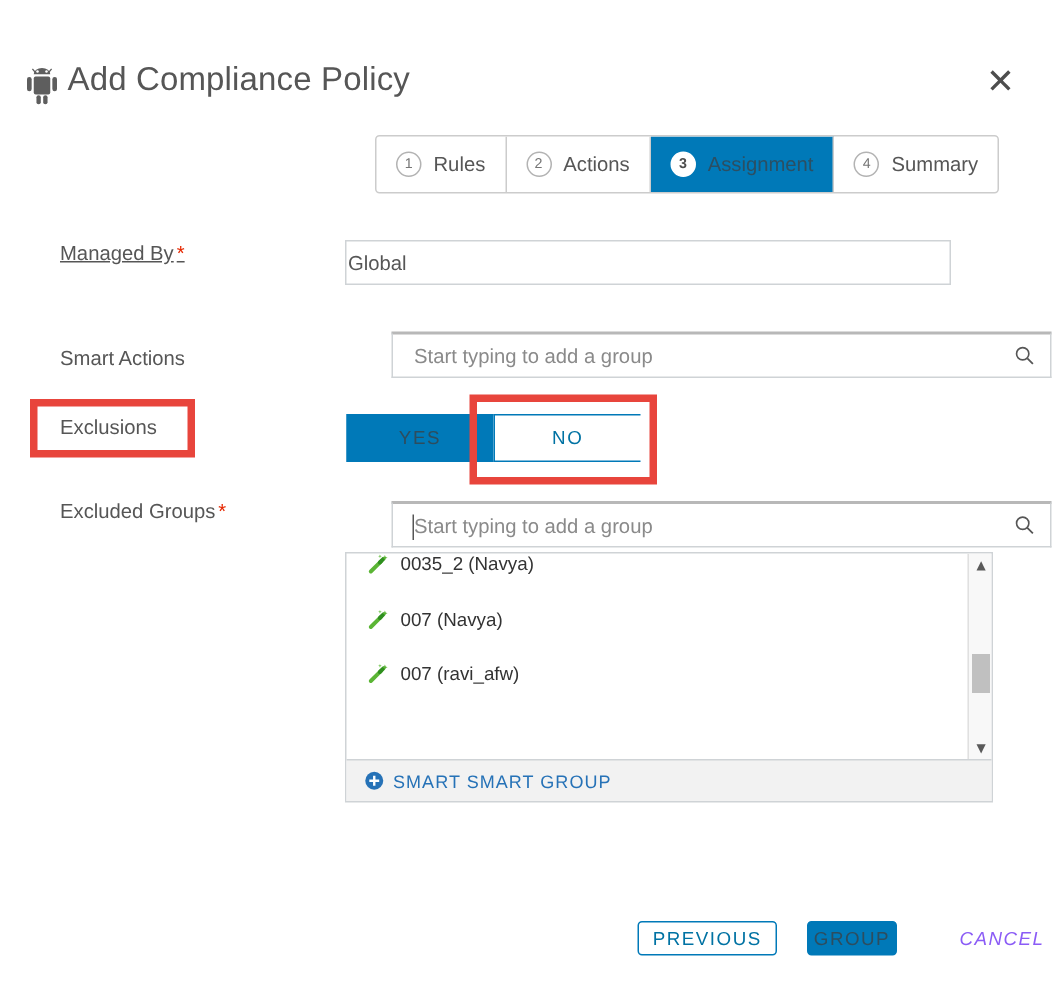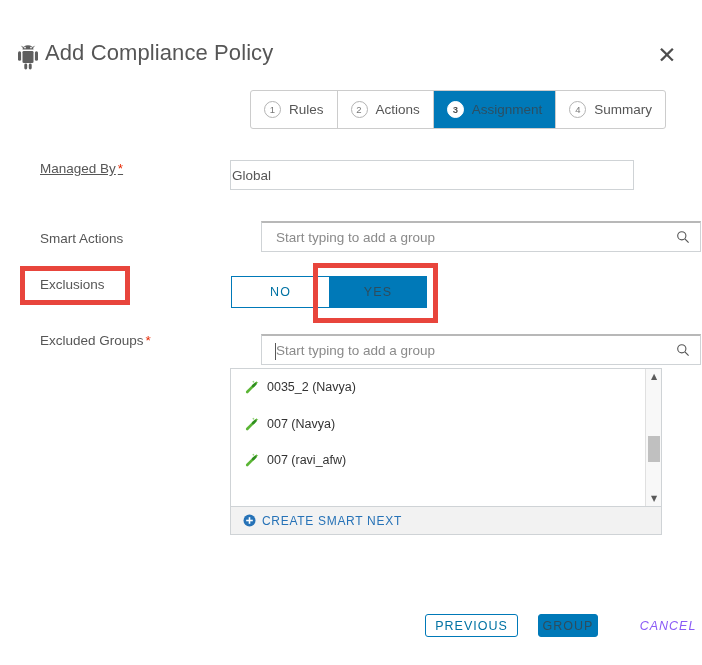--- a/index.html
+++ b/index.html
@@ -196,21 +196,21 @@
     background: #fff;
   }
   .dd-list {
     position: relative;
     height: 137px;
     overflow: hidden;
   }
   .dd-item {
     height: 36.5px;
     display: flex;
-    align-items: center;
+    align-items: flex-start;
     padding-left: 14px;
     gap: 8px;
     font-size: 12.5px;
     color: #333;
     cursor: pointer;
     box-sizing: border-box;
   }
   .wand-icon { width: 14px; height: 14px; flex: none; }
 
   .dd-footer {
@@ -357,22 +357,22 @@
   <span class="search-icon-wrap">
     <svg viewBox="0 0 14 14" width="14" height="14" aria-hidden="true">
       <circle cx="5.8" cy="5.8" r="4.1" fill="none" stroke="#565656" stroke-width="1.1"></circle>
       <line x1="8.9" y1="8.9" x2="12.6" y2="12.6" stroke="#565656" stroke-width="1.2"></line>
     </svg>
   </span>
 </div>
 
 <div class="form-label lbl-excl">Exclusions</div>
 <div class="toggle-group">
+  <div class="toggle-btn selected">YES</div>
   <div class="toggle-btn first">NO</div>
-  <div class="toggle-btn selected">YES</div>
 </div>
 
 <div class="form-label lbl-exgroups">
   <span>Excluded Groups</span><span class="req">*</span>
 </div>
 <div class="input-box search-field focused">
   <span class="caret"></span>
   <span class="ph">Start typing to add a group</span>
   <span class="search-icon-wrap">
     <svg viewBox="0 0 14 14" width="14" height="14" aria-hidden="true">
@@ -430,21 +430,21 @@
   </div>
 
   <div class="dd-footer">
     <span class="plus-icon">
       <svg viewBox="0 0 13 13" width="13" height="13" aria-hidden="true">
         <circle cx="6.5" cy="6.5" r="6" fill="#2672b7"></circle>
         <line x1="6.5" y1="3.2" x2="6.5" y2="9.8" stroke="#fff" stroke-width="1.6"></line>
         <line x1="3.2" y1="6.5" x2="9.8" y2="6.5" stroke="#fff" stroke-width="1.6"></line>
       </svg>
     </span>
-    <span>CREATE SMART NEXT</span>
+    <span>SMART SMART GROUP</span>
   </div>
 </div>
 
 <div class="btn btn-previous">PREVIOUS</div>
 <div class="btn btn-next">GROUP</div>
 <div class="btn btn-cancel">CANCEL</div>
 
 <div class="annot annot-exclusions"></div>
 <div class="annot annot-yes"></div>
 

